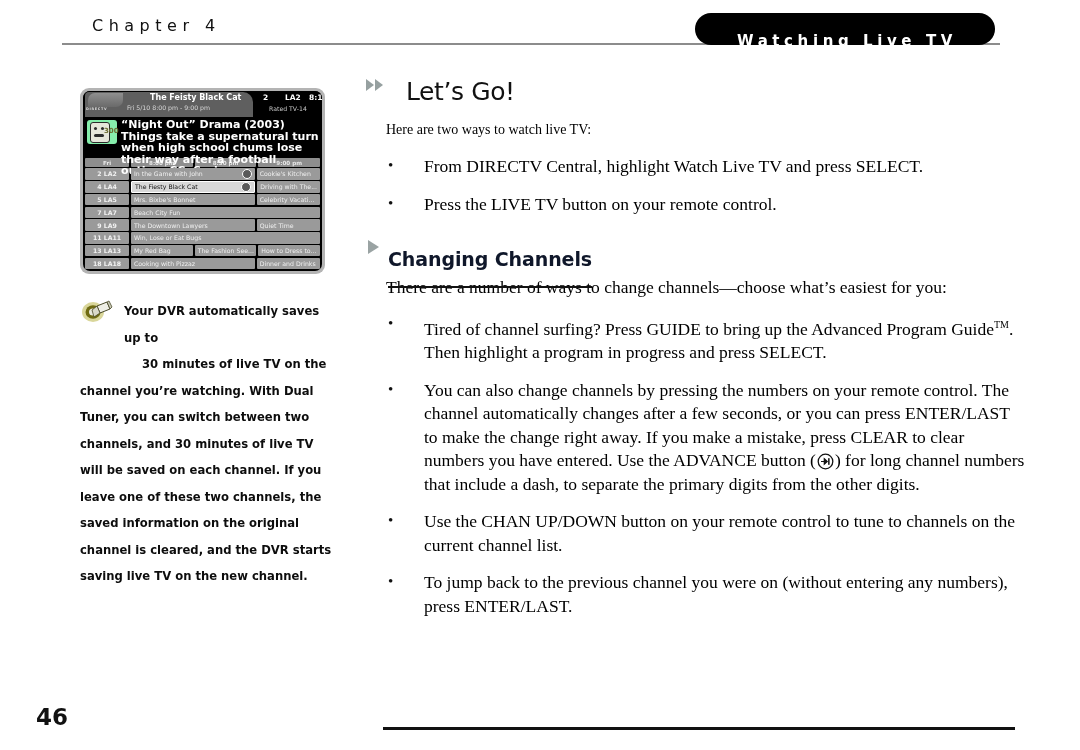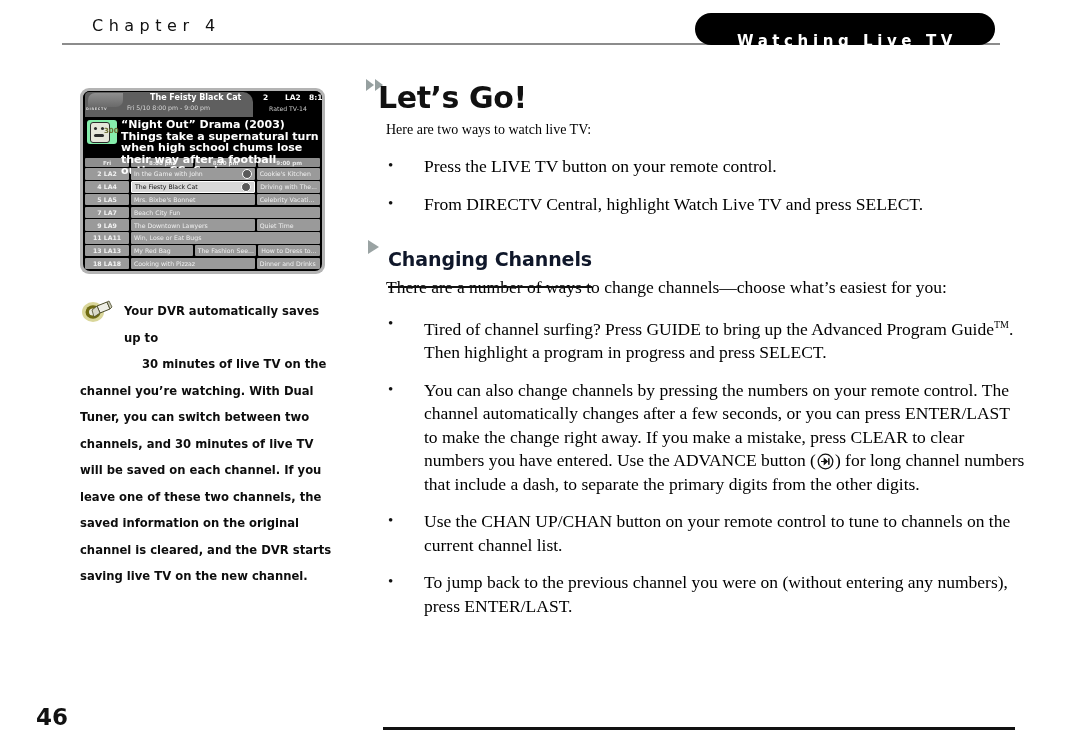--- a/index.html
+++ b/index.html
@@ -330,25 +330,25 @@
   }
   .chevrons {
     position: absolute;
     left: 0px;
     top: 18px;
     width: 22px;
     height: 14px;
   }
   .page-title {
     position: absolute;
-    left: 12px;
+    left: 40px;
     top: 0px;
     font-family: "DejaVu Sans", sans-serif;
-    font-size: 30px;
-    font-weight: bold;
+    font-size: 25px;
+    font-weight: normal;
     letter-spacing: -0.4px;
     color: #111111;
   }
   .intro {
     margin: 8px 0 0 20px;
     font-size: 14px;
     line-height: 23px;
   }
   ul.bullets {
     list-style: none;
@@ -577,41 +577,41 @@
         <path d="M0 1 L8 7 L0 13 Z" fill="#96a0a0"></path>
         <path d="M9 1 L17 7 L9 13 Z" fill="#96a0a0"></path>
       </svg>
     </span>
     <h1 class="page-title">Let’s Go!</h1>
   </div>
 
   <p class="intro">Here are two ways to watch live TV:</p>
 
   <ul class="bullets">
+    <li>From DIRECTV Central, highlight Watch Live TV and press SELECT.</li>
     <li>Press the LIVE TV button on your remote control.</li>
-    <li>From DIRECTV Central, highlight Watch Live TV and press SELECT.</li>
   </ul>
 
   <div class="subhead-row">
     <span class="tri"></span>
     <h2 class="subhead">Changing Channels</h2>
   </div>
 
   <p class="body-para">There are a number of ways to change channels—choose what’s easiest for you:</p>
 
   <ul class="bullets">
     <li>
       <span>Tired of channel surfing? Press GUIDE to bring up the Advanced Program Guide</span><sup class="tm">TM</sup><span>. Then highlight a program in progress and press SELECT.</span>
     </li>
     <li>
       <span>You can also change channels by pressing the numbers on your remote control. The channel automatically changes after a few seconds, or you can press ENTER/LAST to make the change right away. If you make a mistake, press CLEAR to clear numbers you have entered. Use the ADVANCE button (</span><span class="adv-icon"><svg width="17" height="17" viewBox="0 0 17 17" xmlns="http://www.w3.org/2000/svg">
             <circle cx="8.5" cy="8.5" r="7.3" fill="none" stroke="#111" stroke-width="1.3"></circle>
             <path d="M4 8.5 L10 8.5 M7.3 5.8 L10.2 8.5 L7.3 11.2 Z" fill="#111" stroke="#111" stroke-width="1.2"></path>
             <rect x="11.1" y="5.2" width="1.5" height="6.6" fill="#111"></rect>
           </svg></span><span>) for long channel numbers that include a dash, to separate the primary digits from the other digits.</span>
     </li>
-    <li>Use the CHAN UP/CHAN button on your remote control to tune to channels on the current channel list.</li>
+    <li>Use the CHAN UP/DOWN button on your remote control to tune to channels on the current channel list.</li>
     <li>To jump back to the previous channel you were on (without entering any numbers), press ENTER/LAST.</li>
   </ul>
 </div>
 
 <div class="page-number">46</div>
 <div class="footer-rule"></div>
 
 </body></html>

